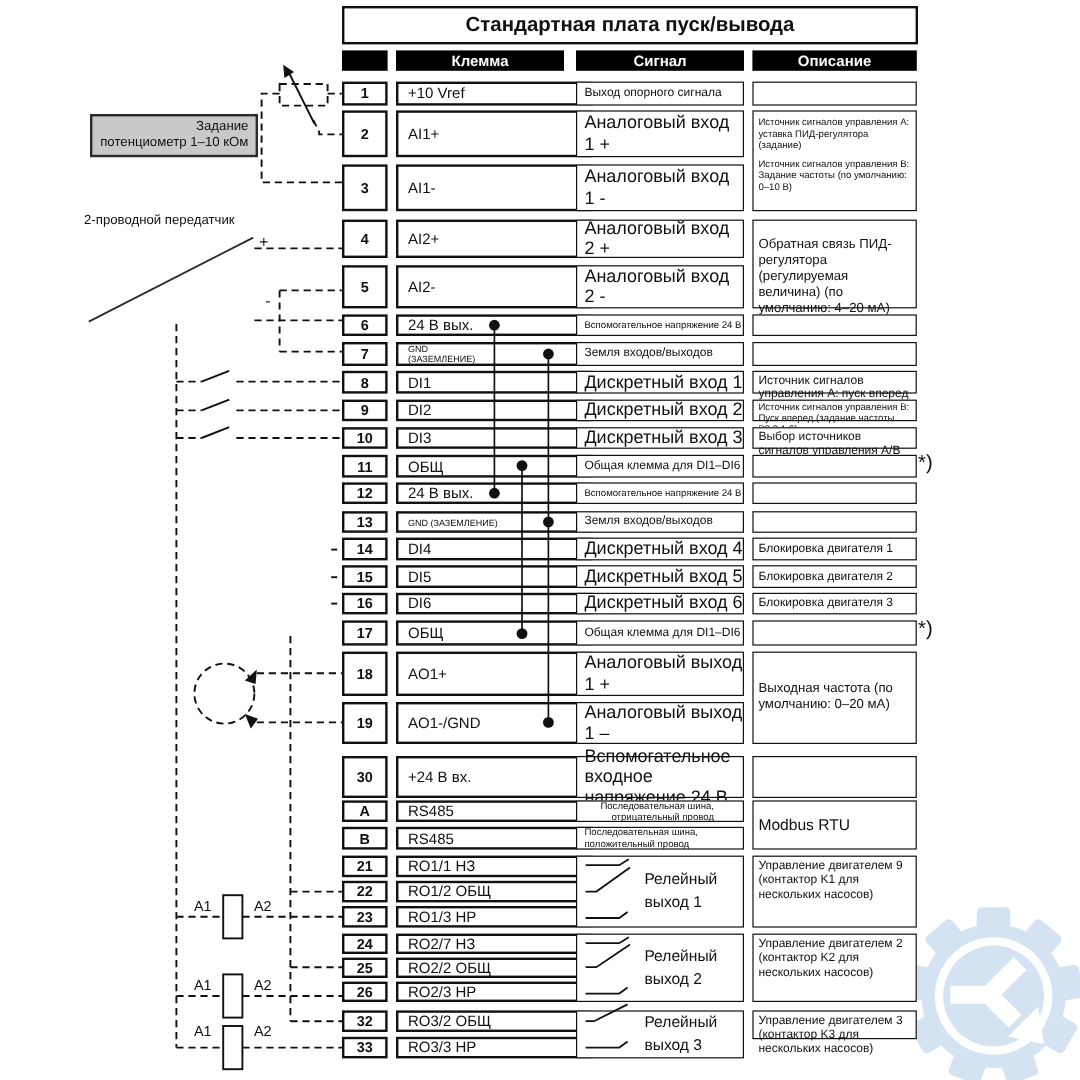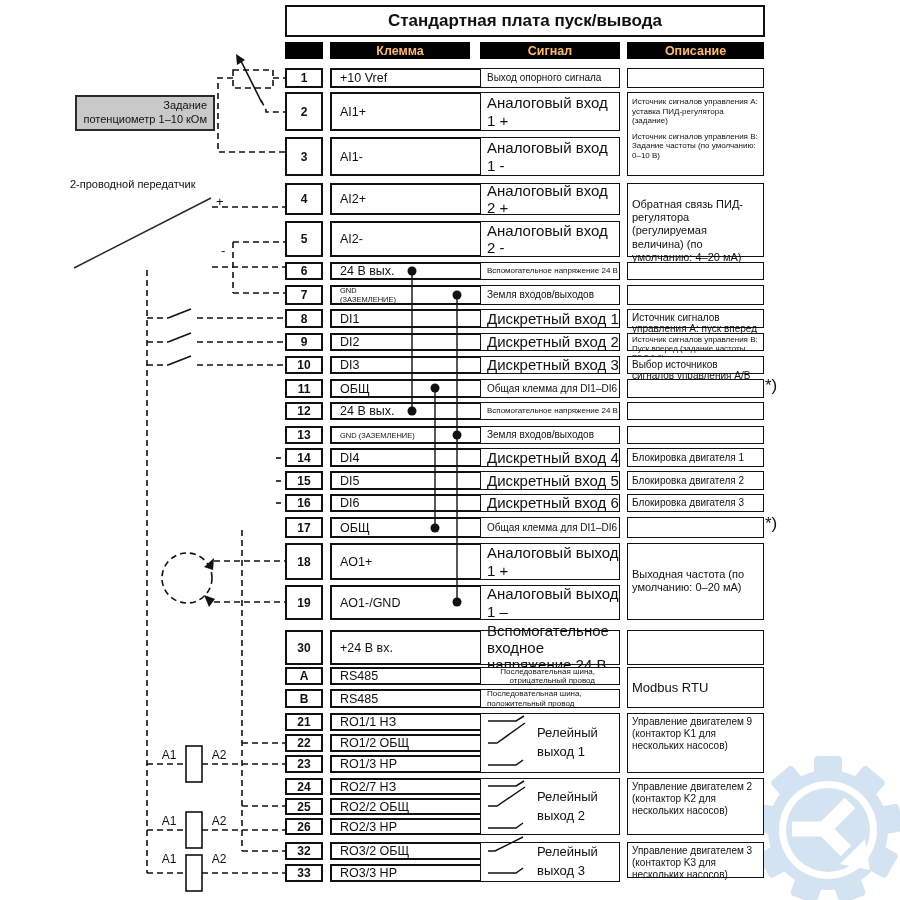--- a/index.html
+++ b/index.html
@@ -12,21 +12,21 @@
         padding-left:8px;font-size:12.5px;}
   .sig{left:480px;width:140px;display:flex;align-items:center;padding-left:6px;font-size:15px;line-height:1.15;}
   .desc{left:627px;width:137px;font-size:10px;line-height:1.2;padding:2px 4px;box-sizing:border-box;}
   .dflex{display:flex;align-items:center;}
   .s75{font-size:7.5px;}
   .s8{font-size:8px;}
   .s85{font-size:10px;}
   .s10{font-size:10px;}
   .s11{font-size:11px;}
   .relaysig{padding-left:56px;font-size:13px;line-height:1.45;}
-  .hdr{position:absolute;box-sizing:border-box;background:#000;color:#fdba74;display:flex;
+  .hdr{position:absolute;box-sizing:border-box;background:#000;color:#ffffff;display:flex;
        align-items:center;justify-content:center;font-weight:bold;font-size:12.5px;}
   .title{position:absolute;left:285px;top:5px;width:480px;height:32px;border:2px solid #111;
          box-sizing:border-box;display:flex;align-items:center;justify-content:center;
          font-weight:bold;font-size:17px;background:#fff;}
   .graybox{position:absolute;box-sizing:border-box;background:#c9c9c9;border:2px solid #2b2b2b;}
   .lbl{position:absolute;font-size:11px;line-height:1.25;}
   .svglayer{position:absolute;left:0;top:0;z-index:4;pointer-events:none;}
   .boxlayer{position:absolute;left:0;top:0;width:900px;height:900px;z-index:2;}
   .wm{position:absolute;left:0;top:0;z-index:0;}
   .fnote{position:absolute;left:765px;font-size:17px;z-index:3;}
@@ -196,21 +196,21 @@
     <div class="cell desc" style="top:426px;height:18px;"></div>
     <div class="cell desc dflex" style="top:448px;height:19px;">Блокировка двигателя 1</div>
     <div class="cell desc dflex" style="top:471px;height:19px;">Блокировка двигателя 2</div>
     <div class="cell desc dflex" style="top:494px;height:18px;">Блокировка двигателя 3</div>
     <div class="cell desc" style="top:517px;height:21px;"></div>
     <div class="cell desc s11" style="top:543px;height:77px;padding-top:24px;">Выходная частота (по умолчанию: 0–20 мА)</div>
     <div class="cell desc" style="top:630px;height:35px;"></div>
     <div class="cell desc dflex" style="top:667px;height:41px;font-size:13px;">Modbus RTU</div>
     <div class="cell desc" style="top:713px;height:60px;">Управление двигателем 9 (контактор K1 для нескольких насосов)</div>
     <div class="cell desc" style="top:778px;height:57px;">Управление двигателем 2 (контактор K2 для нескольких насосов)</div>
-    <div class="cell desc" style="top:842px;height:36px;">Управление двигателем 3 (контактор K3 для нескольких насосов)</div>
+    <div class="cell desc" style="top:842px;height:24px;">Управление двигателем 3 (контактор K3 для нескольких насосов)</div>
 
     <div class="fnote" style="top:376px;">*)</div>
     <div class="fnote" style="top:514px;">*)</div>
 
     <div class="graybox" style="left:75px;top:95px;width:140px;height:36px;">
       <div class="lbl" style="right:6px;top:2px;text-align:right;width:130px;">
         <span>Задание</span><br>
         <span>потенциометр 1–10 кОм</span>
       </div>
     </div>

